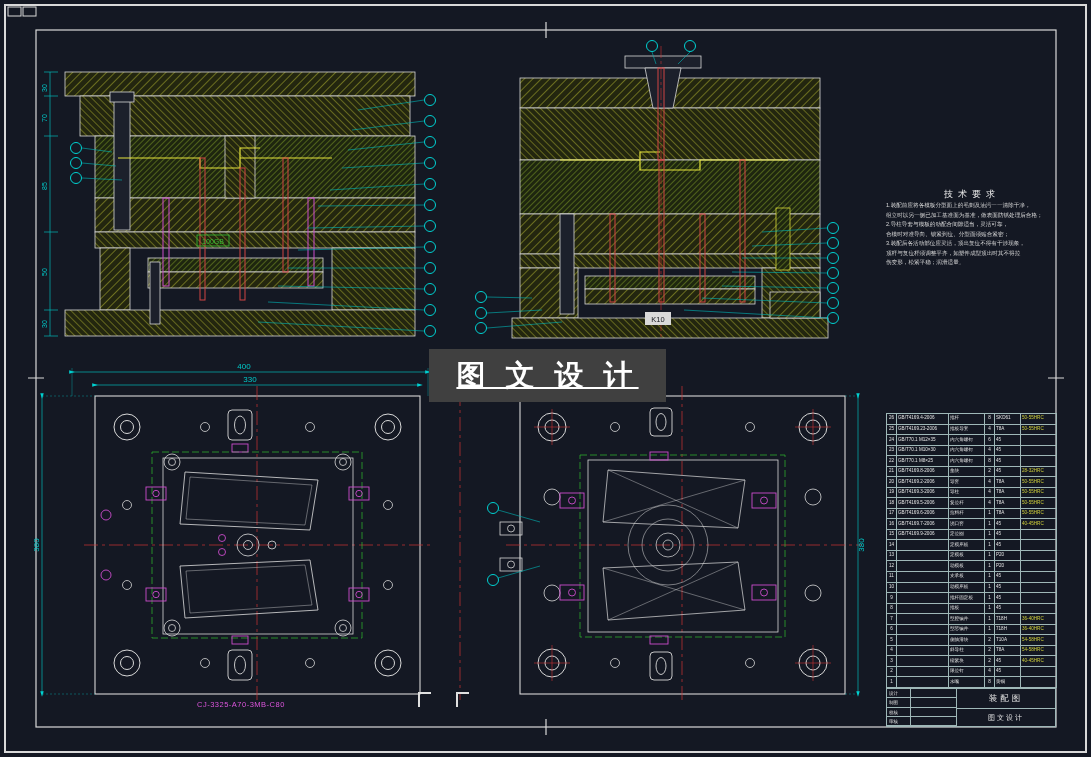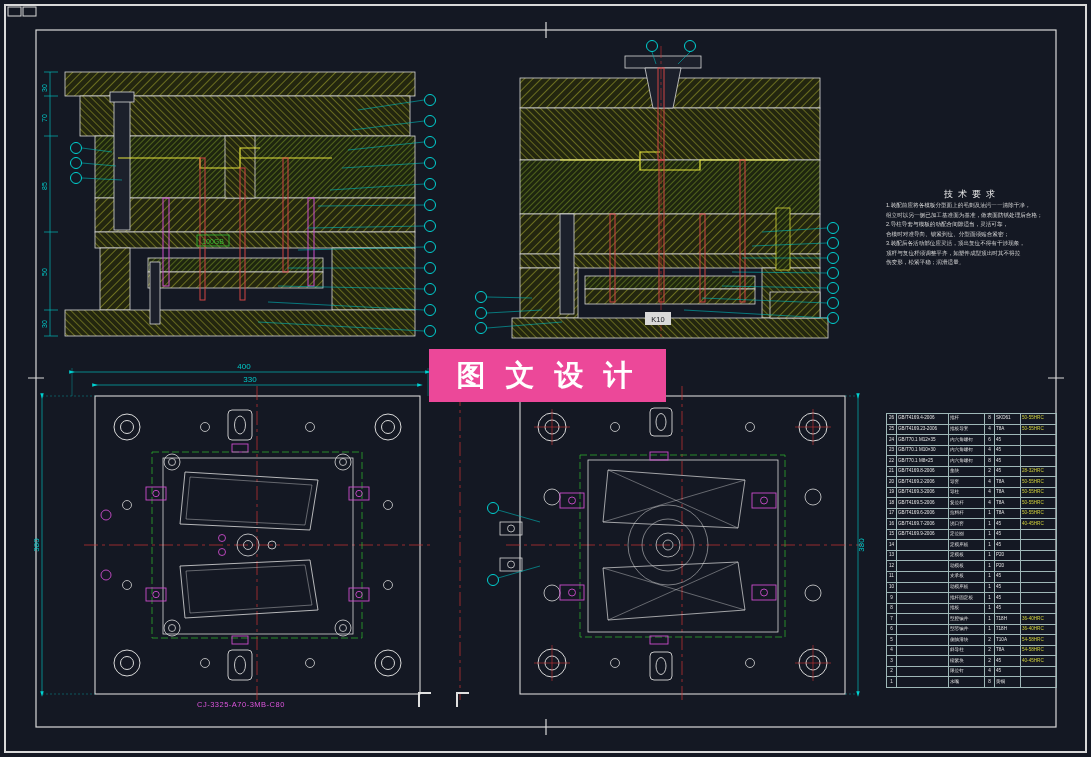--- a/index.html
+++ b/index.html
@@ -5,23 +5,23 @@
   * { margin:0; padding:0; box-sizing:border-box; }
   html,body { background:#05060a; }
   .page {
     position:relative; width:1091px; height:757px;
     background:#141823; overflow:hidden;
     font-family:"Liberation Sans", sans-serif;
   }
   .svg-layer { position:absolute; left:0; top:0; }
   .watermark {
     position:absolute; left:429px; top:349px; width:237px; height:53px;
-    background:#ec4899; color:#fff; z-index:6;
+    background:#404040; color:#fff; z-index:6;
     display:flex; align-items:center; justify-content:center;
-    font-size:29px; font-weight:bold; letter-spacing:6px; white-space:nowrap;
+    font-size:29px; font-weight:bold; letter-spacing:6px; white-space:nowrap;text-decoration:underline;
   }
   .tech {
     position:absolute; left:886px; top:188px; width:172px; z-index:4;
     color:#d9d9d9; overflow:hidden;
   }
   .tech-title { text-align:center; font-size:9px; letter-spacing:5px; margin-bottom:0; color:#ececec; }
   .tech-line { font-size:5.6px; line-height:1.7; white-space:nowrap; }
   .bom {
     position:absolute; left:886px; top:413px; width:170px; height:275px; z-index:4;
     border-collapse:collapse; table-layout:fixed;
@@ -583,14 +583,30 @@
           <td class="c-no">1</td>
           <td class="c-code"></td>
           <td class="c-name">水嘴</td>
           <td class="c-qty">8</td>
           <td class="c-mat">黄铜</td>
           <td class="c-note"></td>
         </tr>
       </tbody>
 </table>
 
-
+<div class="tblock">
+  <div class="tb-left">
+    <div class="tb-cell">设计</div>
+    <div class="tb-cell"></div>
+    <div class="tb-cell">制图</div>
+    <div class="tb-cell"></div>
+    <div class="tb-cell">校核</div>
+    <div class="tb-cell"></div>
+    <div class="tb-cell">审核</div>
+    <div class="tb-cell"></div>
+  </div>
+  <div class="tb-right">
+    <div class="tb-name">装配图</div>
+    <div class="tb-co">图文设计</div>
+  </div>
 </div>
 
+</div>
+
 </body></html>

